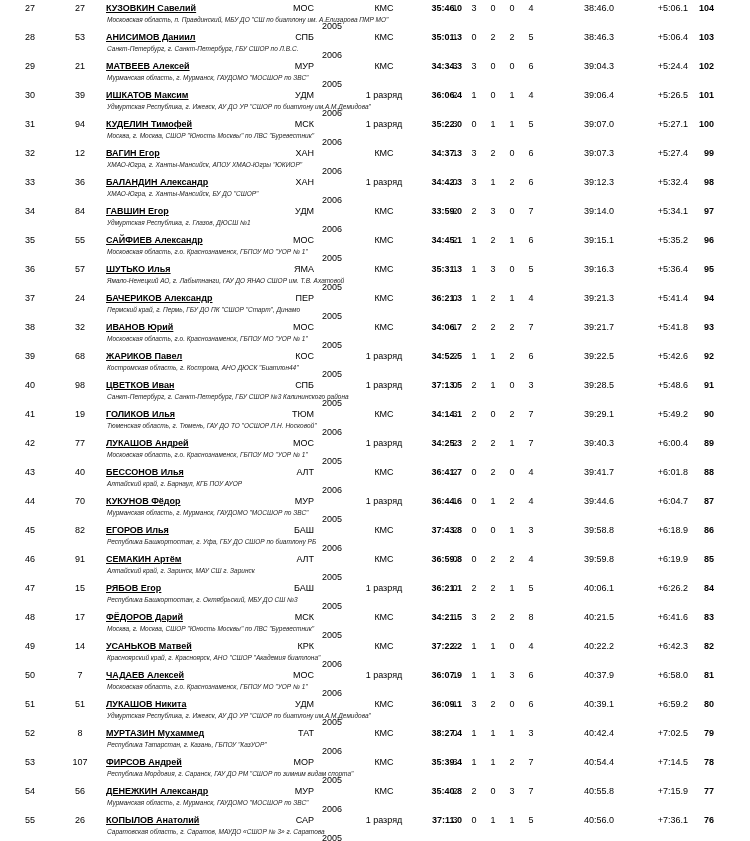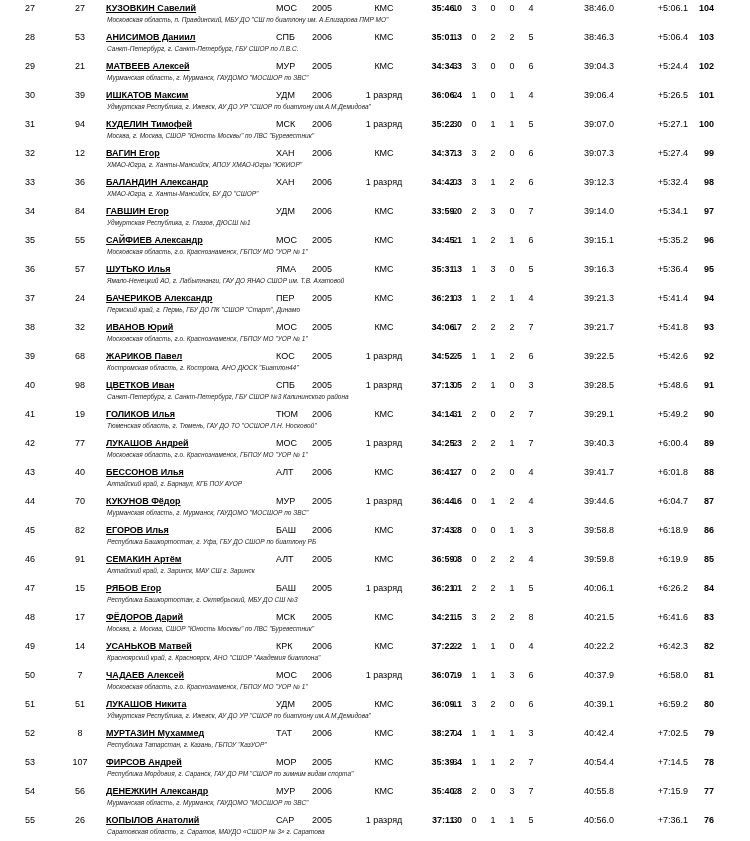--- a/index.html
+++ b/index.html
@@ -17,22 +17,22 @@
   .cell{
     position:absolute;
     top:3px;
     font-size:9px;
     line-height:11px;
     white-space:nowrap;
   }
   .place{left:16px;width:28px;text-align:center;}
   .bib{left:64px;width:32px;text-align:center;}
   .name{left:106px;width:195px;font-weight:bold;text-decoration:underline;}
-  .region{left:276px;width:38px;text-align:left;}
-  .year{left:312px;width:40px;text-align:left;}
+  .region{left:276px;width:38px;text-align:right;}
+  .year{left:312px;width:40px;text-align:center;margin-top:18px;}
   .rank{left:354px;width:60px;text-align:center;}
   .time{left:404px;width:58px;text-align:right;font-weight:bold;}
   .p{width:14px;text-align:center;}
   .p1{left:448px}.p2{left:467px}.p3{left:486px}.p4{left:505px}.p5{left:524px}
   .result{left:546px;width:68px;text-align:right;font-weight:normal;}
   .gap{left:635px;width:53px;text-align:right;}
   .points{left:678px;width:36px;text-align:right;font-weight:bold;}
   .team{
     top:16px;
     left:107px;

